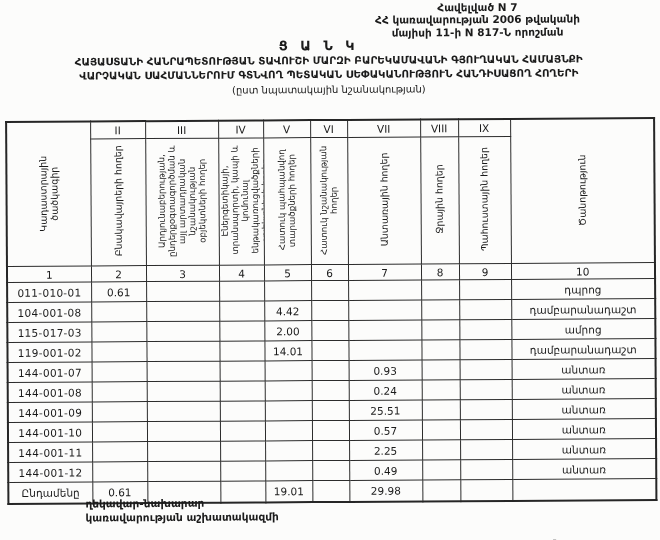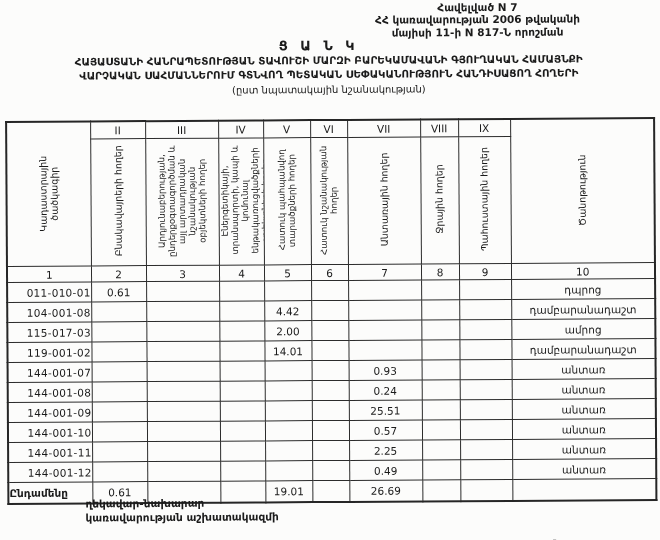--- a/index.html
+++ b/index.html
@@ -33,24 +33,24 @@
   tr.vheads td{height:126px;vertical-align:middle;text-align:center;}
   tr.colnums td{height:15px;text-align:center;font-size:10.5px;vertical-align:middle;}
   tr.datarow td{height:19px;vertical-align:middle;}
   tr.totalrow td{height:20px;vertical-align:middle;}
   .vtext{
     display:inline-block;
     writing-mode:vertical-rl;transform:rotate(180deg);
     max-height:120px;font-size:8.6px;line-height:1.18;text-align:center;
   }
   .vtext.big{font-size:9.4px;}
-  td.code{text-align:right;padding-left:4px;letter-spacing:0.3px;}
+  td.code{text-align:center;padding-left:4px;letter-spacing:0.3px;}
   td.val{text-align:center;}
   td.note{text-align:center;padding-left:4px;}
-  td.totlabel{font-weight:bold;}
+  td.totlabel{text-align:center;font-weight:normal;}
 
   .sign{
     position:absolute;left:84px;top:496px;
     font-weight:bold;font-size:10.6px;line-height:1.3;
   }
   .sign-name{
     position:absolute;left:478px;top:539px;
     font-weight:bold;font-size:10.6px;
   }
 </style>
@@ -239,21 +239,21 @@
           <td class="val"></td>
           <td class="note">անտառ</td>
         </tr>
         <tr class="totalrow">
         <td class="totlabel">Ընդամենը</td>
         <td class="val">0.61</td>
         <td class="val"></td>
         <td class="val"></td>
         <td class="val">19.01</td>
         <td class="val"></td>
-        <td class="val">26.69</td>
+        <td class="val">29.98</td>
         <td class="val"></td>
         <td class="val"></td>
         <td class="note"></td>
       </tr>
     </tbody>
   </table>
 
   <div class="sign">
     <div>ղեկավար-նախարար</div>
     <div>կառավարության աշխատակազմի</div>

